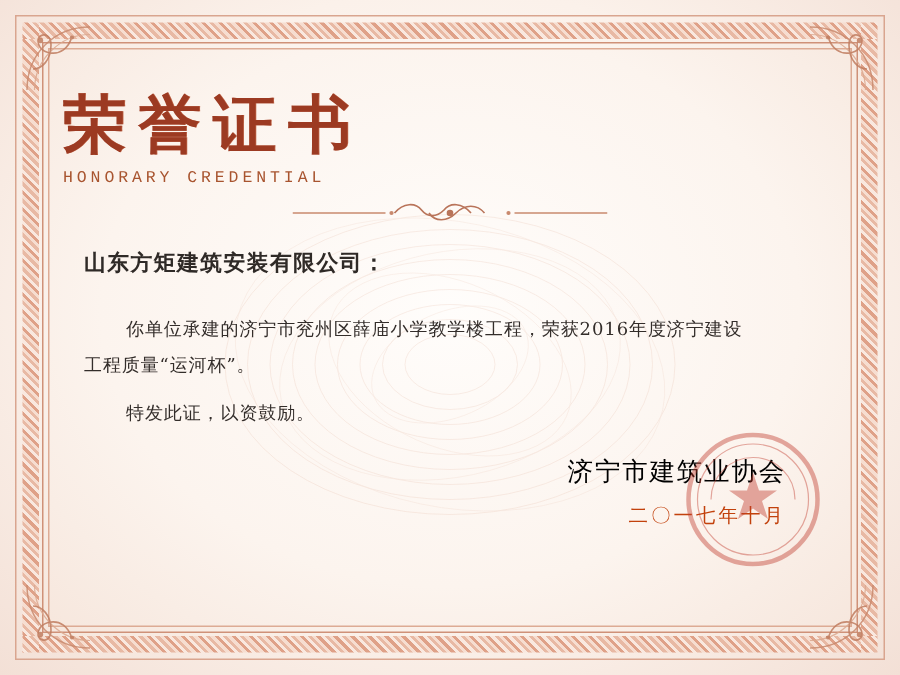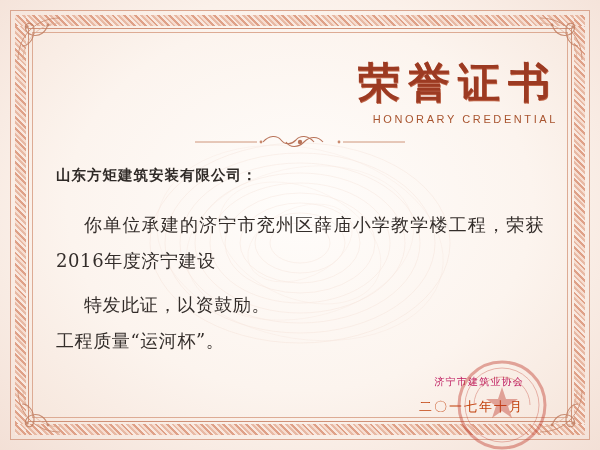--- a/index.html
+++ b/index.html
@@ -118,37 +118,37 @@
   
   .content {
     position: absolute;
     left: 42px;
     top: 40px;
     right: 42px;
     bottom: 40px;
   }
 
   .title-zone {
-    text-align: right;
+    text-align: left;
     padding-top: 22px;
   }
 
   .main-title {
     font-family: "DejaVu Serif", "Liberation Serif", serif;
     font-size: 42px;
     letter-spacing: 8px;
     font-weight: bold;
     color: #9c3a22;
     line-height: 1;
     text-shadow: 0.5px 0.5px 0 #c0674a;
   }
 
   .sub-title {
     margin-top: 9px;
-    font-family: Liberation Sans, sans-serif;
+    font-family: Liberation Mono, monospace;
     font-size: 11px;
     letter-spacing: 2.6px;
     color: #a8542f;
     font-weight: normal;
   }
 
   .divider {
     margin: 9px auto 0;
     width: 210px;
     height: 16px;
@@ -163,21 +163,21 @@
 
   .recipient {
     font-size: 14.5px;
     font-weight: bold;
     letter-spacing: 1px;
     color: #2f2a27;
     margin-bottom: 22px;
   }
 
   .para {
-    font-size: 18px;
+    font-size: 12px;
     line-height: 2.0;
     letter-spacing: 0.6px;
     color: #332d2a;
     text-align: justify;
   }
 
   .para-2 {
     margin-top: 8px;
     text-indent: 28px;
   }
@@ -185,23 +185,23 @@
     text-indent: 28px;
   }
 
   .sign-zone {
     margin-top: 16px;
     text-align: right;
     padding-right: 34px;
     position: relative;
   }
   .org {
-    font-size: 10px;
+    font-size: 17px;
     letter-spacing: 1.2px;
-    color: #be185d;
+    color: #000000;
     font-family: Liberation Mono, monospace;
   }
   .date {
     margin-top: 9px;
     font-size: 13px;
     letter-spacing: 2px;
     color: #c2410c;
     font-family: "DejaVu Serif", "Liberation Serif", serif;
   }
 
@@ -307,22 +307,22 @@
           <circle cx="66" cy="8" r="1.4" fill="#c98a6e"></circle>
           <circle cx="144" cy="8" r="1.4" fill="#c98a6e"></circle>
         </svg>
       </div>
     </div>
 
     <div class="body-zone">
       <div class="recipient">山东方矩建筑安装有限公司：</div>
 
       <div class="para para-1">你单位承建的济宁市兖州区薛庙小学教学楼工程，荣获2016年度济宁建设</div>
+      <div class="para">工程质量“运河杯”。</div>
       <div class="para para-2">特发此证，以资鼓励。</div>
-      <div class="para">工程质量“运河杯”。</div>
     </div>
 
     <div class="sign-zone">
       <div class="seal">
         <svg width="96" height="96" viewBox="0 0 96 96">
           <circle cx="48" cy="48" r="43" fill="none" stroke="#c0392b" stroke-width="3"></circle>
           <circle cx="48" cy="48" r="37" fill="none" stroke="#c0392b" stroke-width="0.8"></circle>
           <path d="M48,30 L52,42 L64,42 L54,49 L58,61 L48,54 L38,61 L42,49 L32,42 L44,42 Z" fill="#c0392b"></path>
           <path d="M20,48 a28,28 0 0,1 56,0" fill="none" stroke="#c0392b" stroke-width="0.8"></path>
         </svg>

